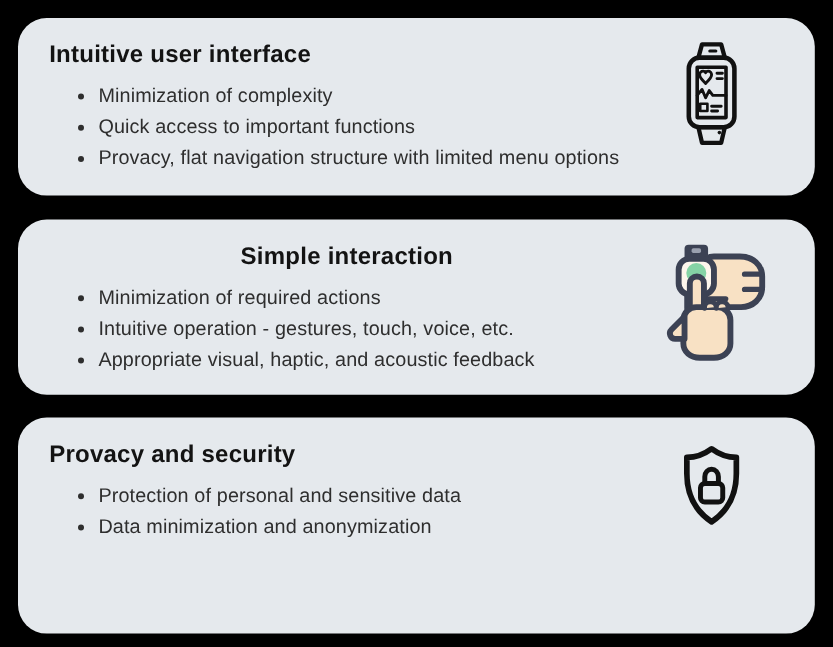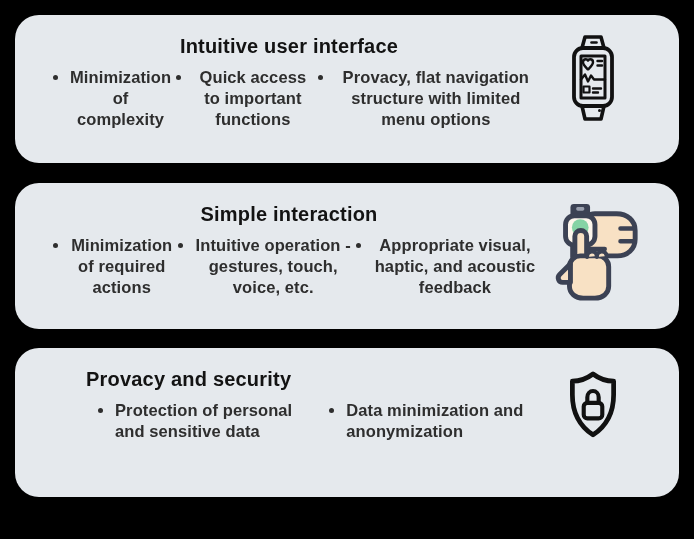--- a/index.html
+++ b/index.html
@@ -21,41 +21,41 @@
     font-family: "Liberation Sans", sans-serif;
     overflow: hidden;
   }
   .canvas { position: relative; width: 694px; height: 539px; }
   .card {
     position: absolute;
     left: 15px; width: 664px;
     background: var(--card-bg, #e5e9ed);
     border-radius: 24px;
   }
-  .card-1 { top: 15px;  height: 148px; text-align: center; }
+  .card-1 { top: 15px;  height: 148px; }
   .card-2 { top: 183px; height: 146px; text-align: center; }
-  .card-3 { top: 348px; height: 149px; padding-left: 45px; }
+  .card-3 { top: 348px; height: 180px; }
   .card-inner {
     display: flex;
     padding: 19px 30px 14px 26px;
     height: 100%;
   }
   .text-col { flex: 1; min-width: 0; }
   .card-title {
     margin: 0 0 9px 0;
     font-size: 20px;
     line-height: 24px;
     font-weight: 700;
     letter-spacing: 0.2px;
     color: var(--title-color, #131313);
   }
   .bullets {
-    margin: 0; padding: 0 0 0 12px;
+    margin: 12px; padding: 0 0 0 12px;
     list-style: none;
-    display: flex; flex-direction: row; gap: 5px; font-weight: bold;
+    display: flex; flex-direction: column; gap: 5px;
   }
   .bullets li {
     display: flex; align-items: flex-start; gap: 12px;
     font-size: 16.5px; line-height: 21px;
     color: var(--text-color, #2e2e2e);
     letter-spacing: 0.1px;
   }
   .dot {
     flex: 0 0 auto;
     width: 5px; height: 5px;

